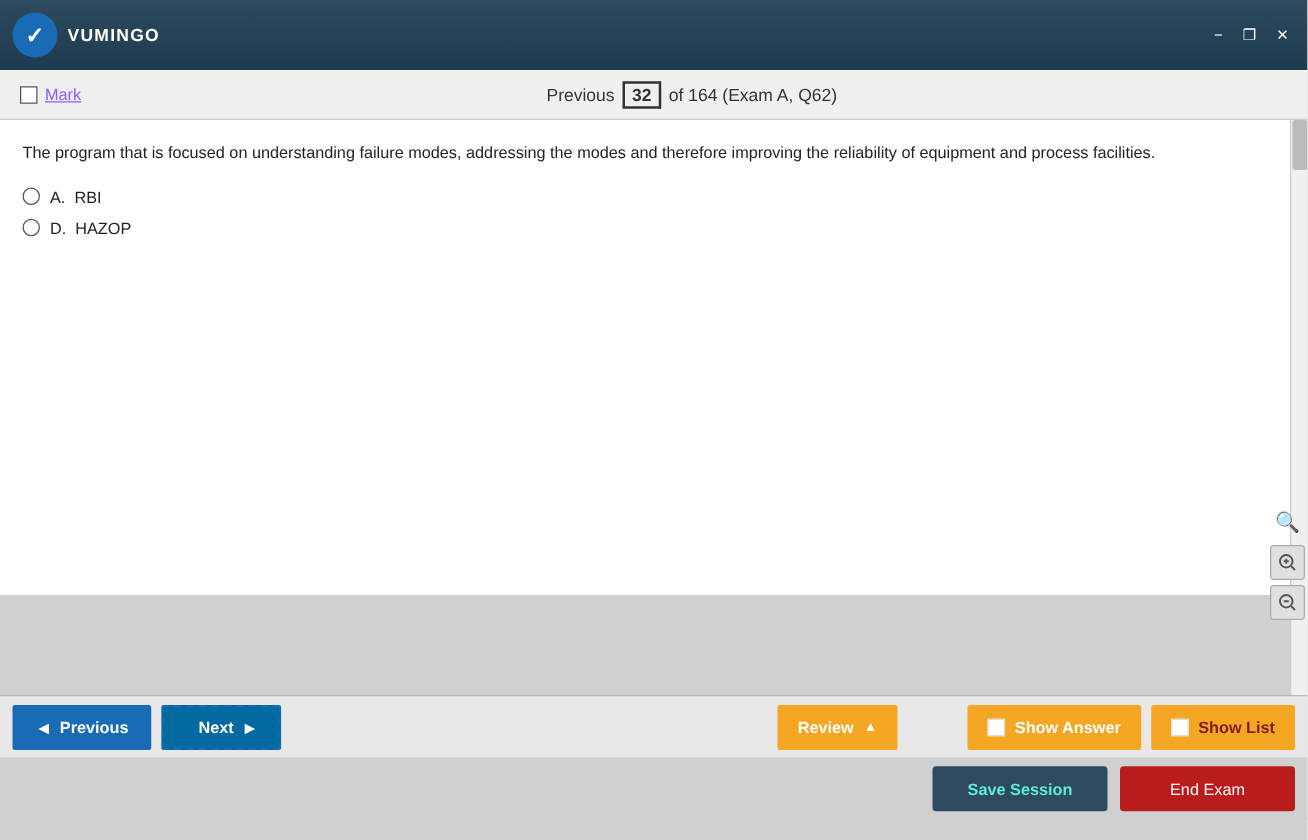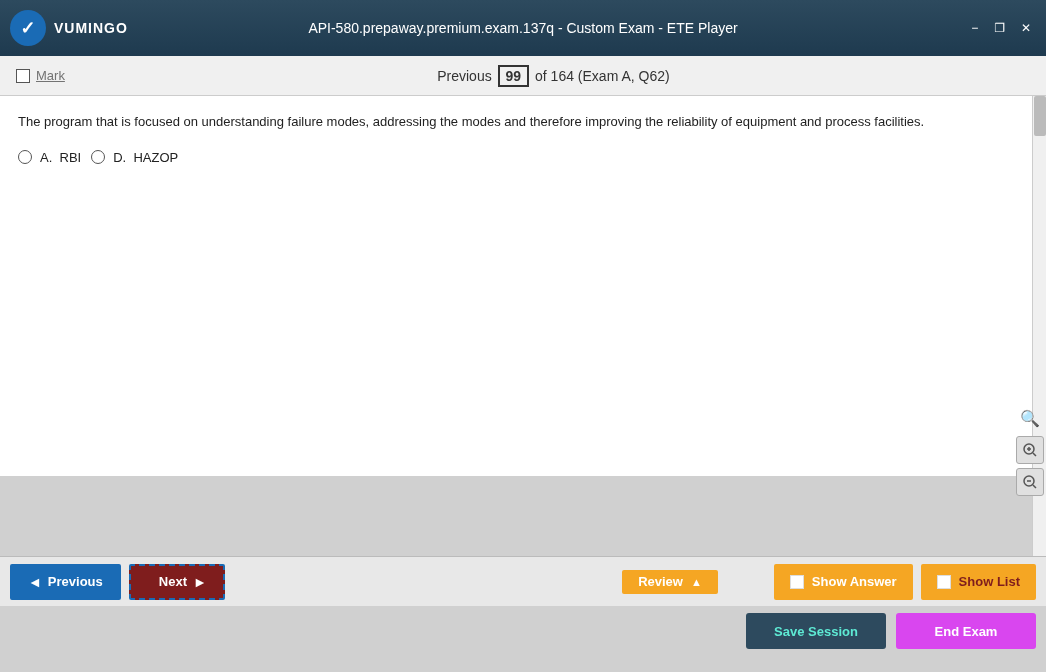--- a/index.html
+++ b/index.html
@@ -86,21 +86,21 @@
       align-items: center;
       gap: 6px;
     }
     .mark-checkbox {
       width: 14px;
       height: 14px;
       border: 1px solid #555;
       background: white;
     }
     .mark-label {
-      color: #737373;
+      color: #8b5cf6;
       text-decoration: underline;
       cursor: pointer;
       font-size: 13px;
     }
     .question-info {
       flex: 1;
       text-align: center;
       font-size: 14px;
       color: #333;
       font-weight: normal;
@@ -121,20 +121,21 @@
       min-height: 380px;
     }
     .question-text {
       font-size: 13px;
       color: #222;
       margin-bottom: 18px;
       line-height: 1.5;
     }
     .answer-options {
       display: flex;
+      flex-direction: column;
       gap: 10px;
     }
     .answer-option {
       display: flex;
       align-items: center;
       gap: 8px;
       cursor: pointer;
     }
     .radio-btn {
       width: 14px;
@@ -184,32 +185,32 @@
       cursor: pointer;
       font-size: 13px;
       font-weight: bold;
       border-radius: 2px;
     }
     .nav-btn.prev {
       background: #1a6bb5;
       border-color: #1a6bb5;
     }
     .nav-btn.next {
-      background: #7f1d1d;
+      background: #0369a1;
       border-color: #1a6bb5;
       border-style: dashed;
       padding-left: 28px;
     }
     .nav-arrow {
       font-size: 14px;
       font-weight: bold;
     }
     .spacer { flex: 1; }
     .review-btn {
-      height: 24px;
+      height: 36px;
       padding: 0 16px;
       background: #f5a623;
       border: none;
       color: white;
       font-size: 13px;
       font-weight: bold;
       cursor: pointer;
       display: flex;
       align-items: center;
       gap: 8px;
@@ -273,25 +274,25 @@
       color: #5eead4;
       font-size: 13px;
       font-weight: bold;
       cursor: pointer;
       border-radius: 3px;
       min-width: 140px;
     }
     .end-btn {
       height: 36px;
       padding: 0 20px;
-      background: #d946ef;
-      border: none;
-      color: white;
-      font-size: 13px;
-      font-weight: bold;
+      background: #b91c1c;
+      border: none;
+      color: white;
+      font-size: 13px;
+      font-weight: normal;
       cursor: pointer;
       border-radius: 3px;
       min-width: 140px;
     }
 
     
     .main-content {
       display: flex;
       flex-direction: row;
       position: relative;
@@ -321,36 +322,35 @@
 </head>
 <body>
 
 <div class="title-bar">
   <div class="title-bar-left">
     <div class="logo-circle">
       <span class="logo-check">✓</span>
     </div>
     <span class="logo-text">VUMINGO</span>
   </div>
-  <span class="title-text">API-580.prepaway.premium.exam.137q - Custom Exam - ETE Player</span>
   <div class="window-controls">
     <button class="win-btn">−</button>
     <button class="win-btn">❐</button>
     <button class="win-btn">✕</button>
   </div>
 </div>
 
 <div class="question-header">
   <div class="mark-checkbox-wrapper">
     <div class="mark-checkbox"></div>
     <span class="mark-label">Mark</span>
   </div>
   <div class="question-info">
     <span>Previous</span>
-    <span class="question-num-box">99</span>
+    <span class="question-num-box">32</span>
     <span>of 164</span>
     <span>(Exam A, Q62)</span>
   </div>
 </div>
 
 <div class="main-content">
   <div class="scrollable-area">
     <div class="question-body">
       <p class="question-text">The program that is focused on understanding failure modes, addressing the modes and therefore improving the reliability of equipment and process facilities.</p>
       <div class="answer-options">

